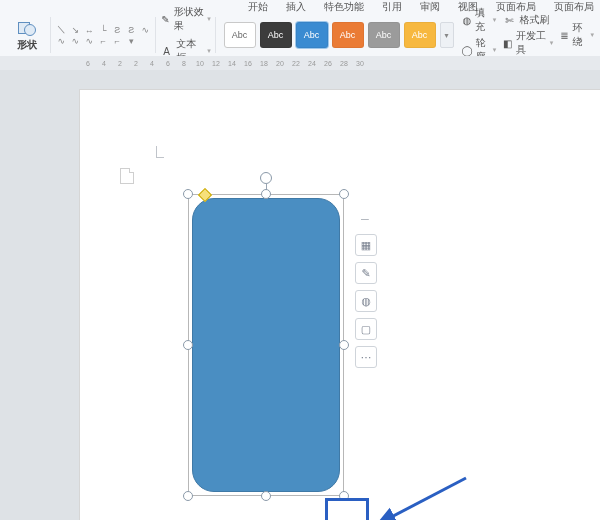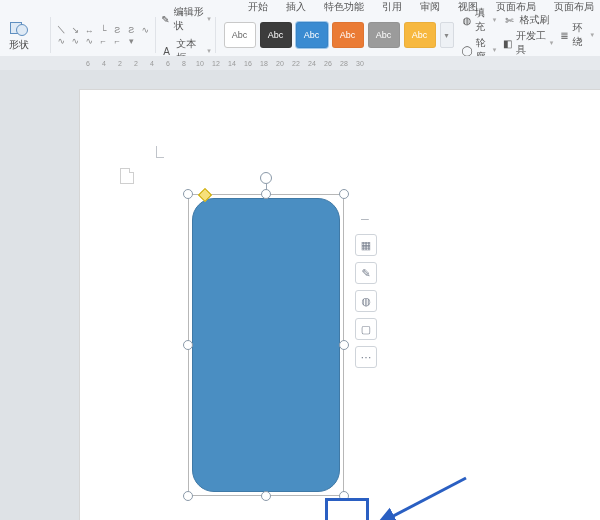--- a/index.html
+++ b/index.html
@@ -4,21 +4,21 @@
 <style>
   html, body { margin: 0; padding: 0; font-family: "Microsoft YaHei", "PingFang SC", sans-serif; background: #f0f2f5; }
   #app { width: 600px; height: 520px; background: #e9edf0; position: relative; overflow: hidden; font-size: 11px; color: #444; }
 
   
   .tabbar { position: absolute; left: 0; right: 0; top: 0; height: 14px; background: #f5f7fa; display: flex; align-items: flex-start; padding-left: 248px; gap: 18px; font-size: 10px; color: #555; }
   .tabbar .tab { cursor: pointer; }
   .ribbon { position: absolute; left: 0; right: 0; top: 14px; height: 42px; background: #f5f7fa; border-bottom: 1px solid #d6dadf; display: flex; align-items: center; padding: 0 6px; }
 
   .group { display: flex; flex-direction: column; align-items: center; height: 42px; justify-content: center; position: relative; }
-  .group.left { align-items: flex-start; padding-left: 2px; width: 48px; }
+  .group.left { align-items: center; padding-left: 2px; width: 48px; font-weight: bold; }
   .bigbtn { display: flex; flex-direction: column; align-items: center; font-size: 10px; gap: 1px; cursor: pointer; }
   .ico24 { width: 22px; height: 18px; display: flex; align-items: center; justify-content: center; }
   .divider { width: 1px; height: 36px; background: #e0e3e8; margin: 0 4px; }
 
   .lines-gallery { display: flex; flex-direction: column; gap: 1px; width: 110px; font-size: 10px; color: #999; }
   .lines-row { display: flex; gap: 2px; align-items: center; }
   .mini { width: 12px; height: 10px; display: flex; align-items: center; justify-content: center; font-size: 9px; color: #888; }
 
   .cmd { display: flex; align-items: center; gap: 3px; font-size: 10px; cursor: pointer; color: #555; }
   .cmd .icn { width: 14px; height: 14px; display: flex; align-items: center; justify-content: center; }
@@ -128,21 +128,21 @@
       <span class="mini">⌐</span>
       <span class="mini">▾</span>
     </div>
   </div>
 
   <div class="divider"></div>
 
   <div style="display:flex;flex-direction:column;gap:4px;">
     <div class="cmd">
       <span class="icn">✎</span>
-      <span>编辑形状</span>
+      <span>形状效果</span>
       <span style="font-size:7px;color:#aaa;">▾</span>
     </div>
     <div class="cmd">
       <span class="icn">A</span>
       <span>文本框</span>
       <span style="font-size:7px;color:#aaa;">▾</span>
     </div>
   </div>
 
   <div class="divider"></div>

